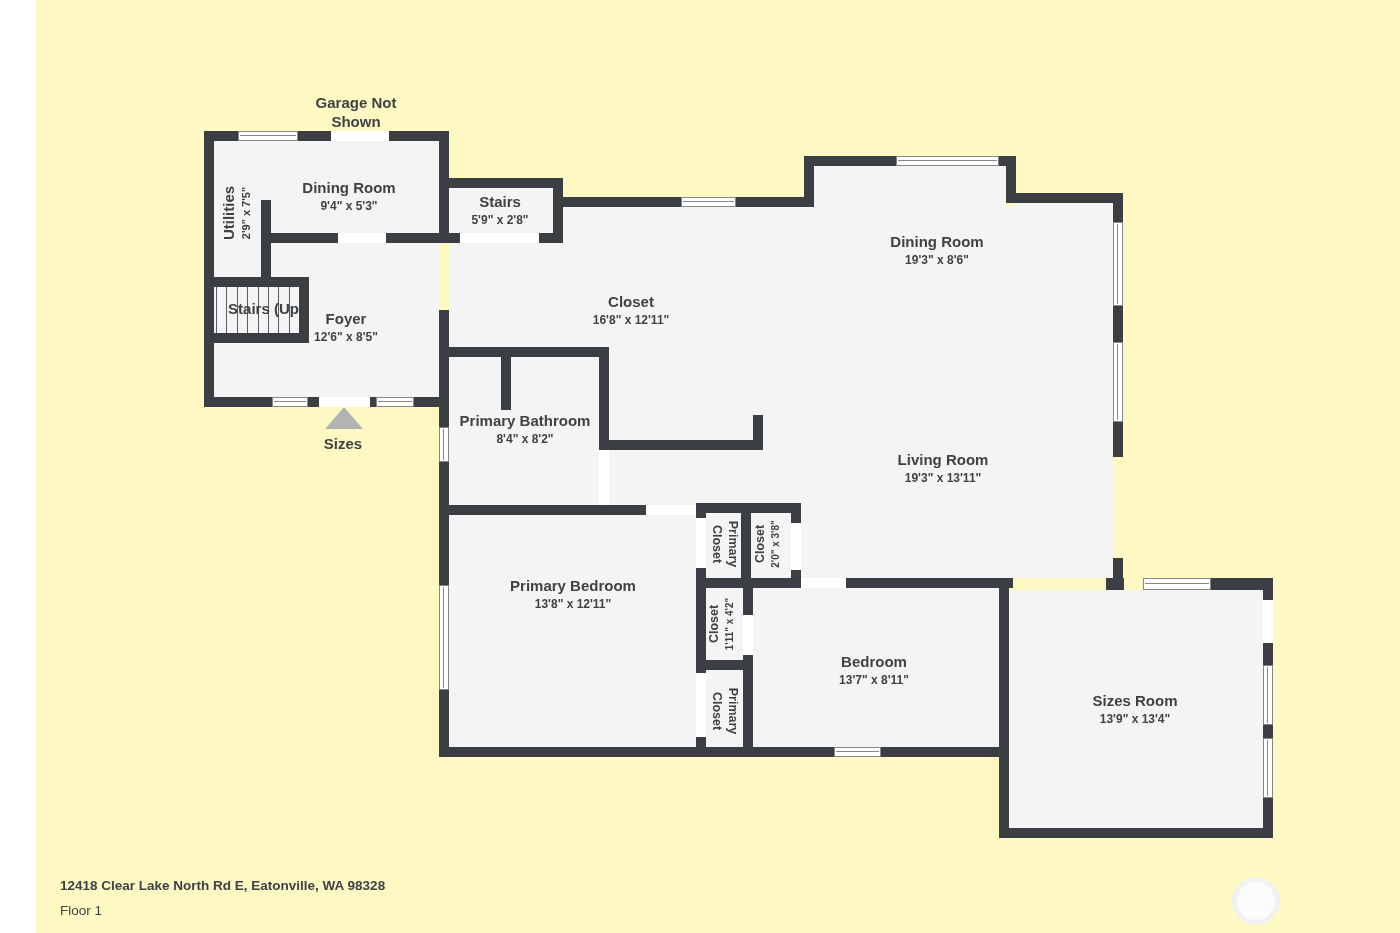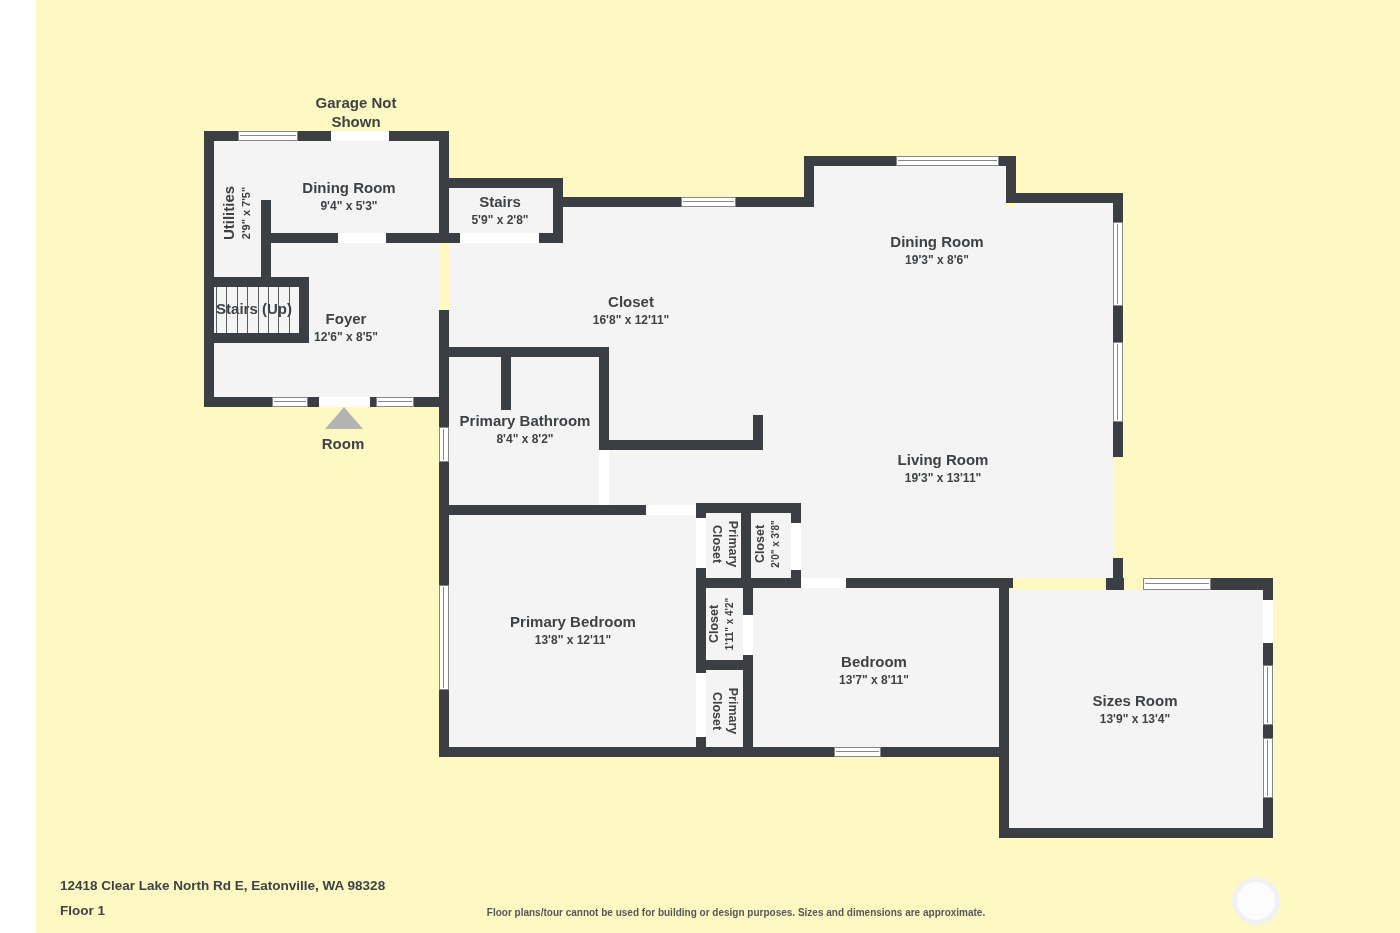--- a/index.html
+++ b/index.html
@@ -22,21 +22,21 @@
   .lbl.rcw{transform:translate(-50%,-50%) rotate(90deg);}
   .lbl.rccw{transform:translate(-50%,-50%) rotate(-90deg);}
   .nm{font-size:15px;}
   .dm{font-size:12px;margin-top:1px;}
   .nm-sm{font-size:12.5px;}
   .dm-sm{font-size:10px;margin-top:1px;}
   .nm-ut{font-size:15px;}
   .dm-ut{font-size:11px;margin-top:1px;}
   .tri{position:absolute;width:0;height:0;border-left:19px solid transparent;border-right:19px solid transparent;border-bottom:22px solid var(--arrow);}
   .addr{position:absolute;left:24px;top:878px;font-size:13.5px;font-weight:700;color:var(--text);}
-  .floorno{position:absolute;left:24px;top:903px;font-size:13.5px;font-weight:700;color:var(--text);}
+  .floorno{position:absolute;left:24px;top:903px;font-size:13.5px;font-weight:400;color:var(--text);}
   .disc{position:absolute;left:50%;top:907px;transform:translateX(-50%);font-size:10px;font-weight:700;color:#55585b;}
   .logo-circle{position:absolute;left:1196px;top:877px;width:48px;height:48px;border:5px solid #f1f1f1;border-radius:50%;box-sizing:border-box;background:#fcfcfc;}
 </style>
 </head>
 <body>
 
 <div class="page">
 
   <div class="floor-fill" style="left:178px;top:141px;width:225px;height:256px"></div>
   <div class="floor-fill" style="left:412px;top:188px;width:105px;height:45px"></div>
@@ -133,21 +133,21 @@
   <div class="lbl rccw" style="left:201px;top:213px">
     <div class="nm-ut">Utilities</div>
     <div class="dm-ut">2'9" x 7'5"</div>
   </div>
 
   <div class="lbl" style="left:464px;top:210px">
     <div class="nm">Stairs</div>
     <div class="dm">5'9" x 2'8"</div>
   </div>
 
-  <div class="lbl" style="left:218px;top:309px">
+  <div class="lbl" style="left:230px;top:309px">
     <div class="nm">Stairs (Up)</div>
   </div>
 
   <div class="lbl" style="left:310px;top:327px">
     <div class="nm">Foyer</div>
     <div class="dm">12'6" x 8'5"</div>
   </div>
 
   <div class="lbl" style="left:595px;top:310px">
     <div class="nm">Closet</div>
@@ -172,21 +172,21 @@
   <div class="lbl rcw" style="left:688px;top:544px">
     <div class="nm-sm">Primary</div>
     <div class="nm-sm">Closet</div>
   </div>
 
   <div class="lbl rccw" style="left:732px;top:544px">
     <div class="nm-sm">Closet</div>
     <div class="dm-sm">2'0" x 3'8"</div>
   </div>
 
-  <div class="lbl" style="left:537px;top:630px">
+  <div class="lbl" style="left:537px;top:594px">
     <div class="nm">Primary Bedroom</div>
     <div class="dm">13'8" x 12'11"</div>
   </div>
 
   <div class="lbl rccw" style="left:686px;top:624px">
     <div class="nm-sm">Closet</div>
     <div class="dm-sm">1'11" x 4'2"</div>
   </div>
 
   <div class="lbl rcw" style="left:688px;top:711px">
@@ -199,21 +199,20 @@
     <div class="dm">13'7" x 8'11"</div>
   </div>
 
   <div class="lbl" style="left:1099px;top:709px">
     <div class="nm">Sizes Room</div>
     <div class="dm">13'9" x 13'4"</div>
   </div>
 
   <div class="tri" style="left:289px;top:407px"></div>
   <div class="lbl" style="left:307px;top:444px">
-    <div class="nm">Room</div>
+    <div class="nm">Sizes</div>
   </div>
 
   <div class="addr">12418 Clear Lake North Rd E, Eatonville, WA 98328</div>
   <div class="floorno">Floor 1</div>
-  <div class="disc">Floor plans/tour cannot be used for building or design purposes. Sizes and dimensions are approximate.</div>
   <div class="logo-circle"></div>
 
 </div>
 
 </body></html>

